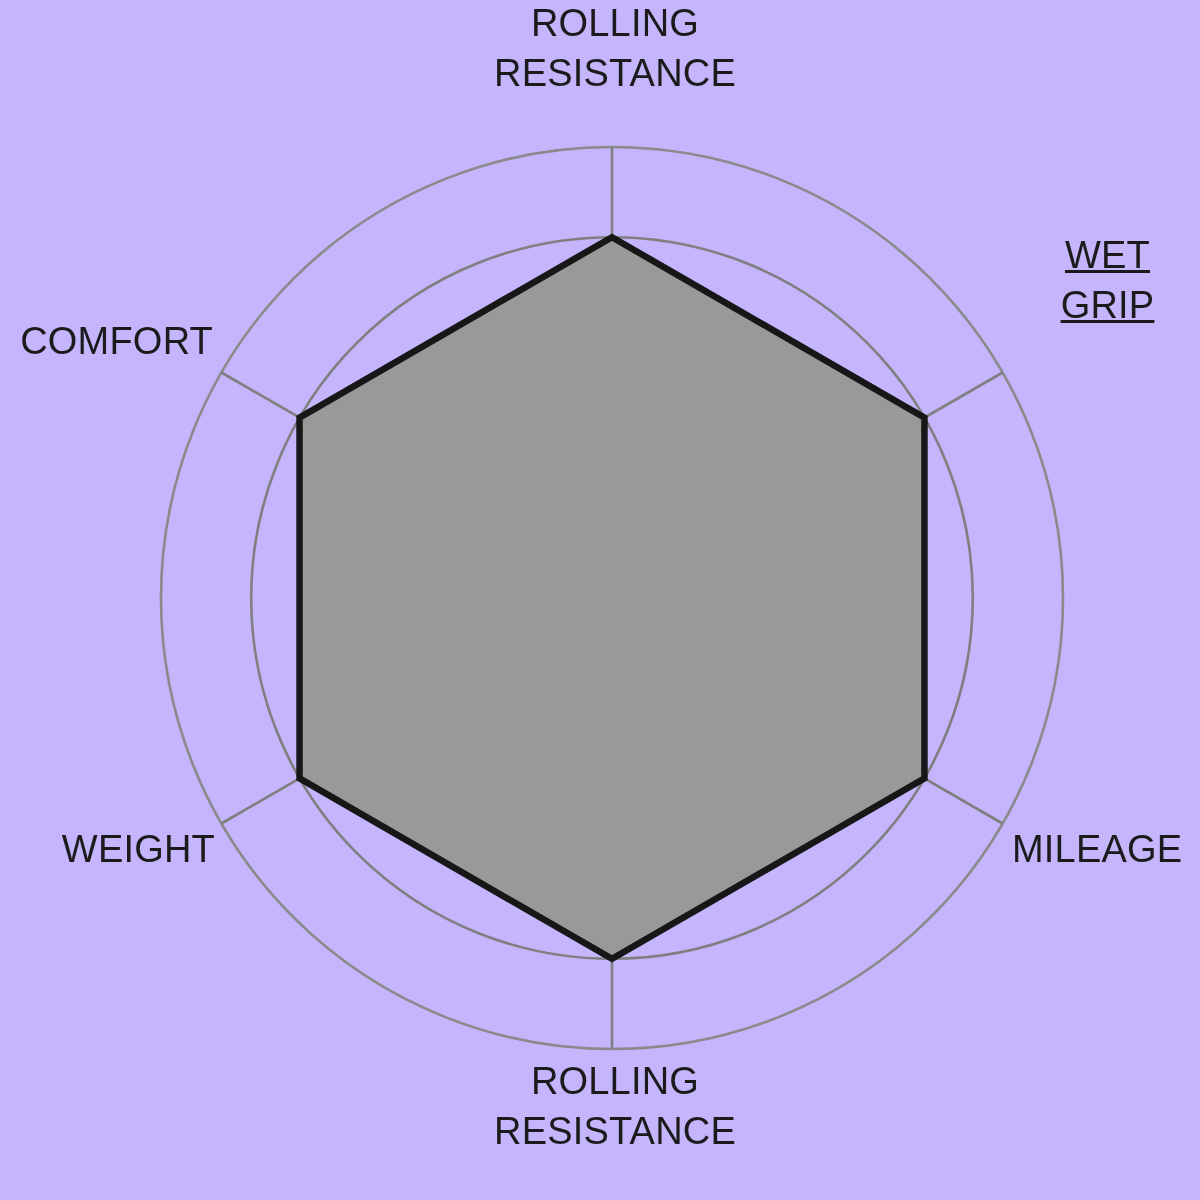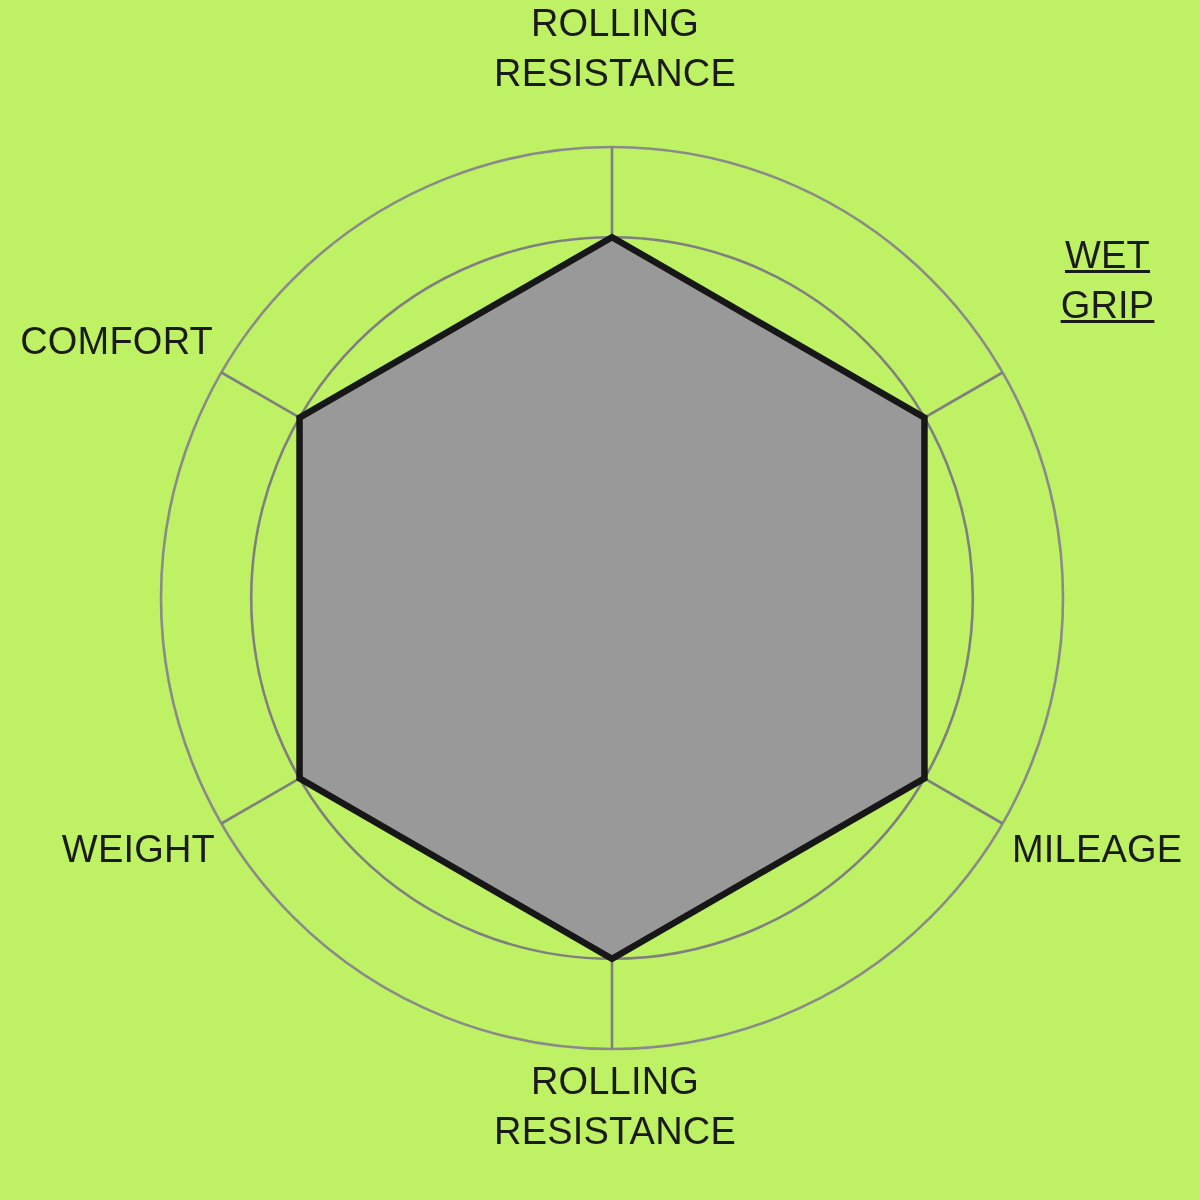--- a/index.html
+++ b/index.html
@@ -8,21 +8,21 @@
     padding: 0;
     background: #ffffff;
   }
   body {
     font-family: "Liberation Sans", sans-serif;
   }
   #chart-root {
     position: relative;
     width: 1200px;
     height: 1200px;
-    background: #bef264;
+    background: #c4b5fd;
     overflow: hidden;
   }
   svg.radar {
     display: block;
     width: 1200px;
     height: 1200px;
   }
   .grid-ring {
     fill: none;
     stroke: #7f7f7f;

